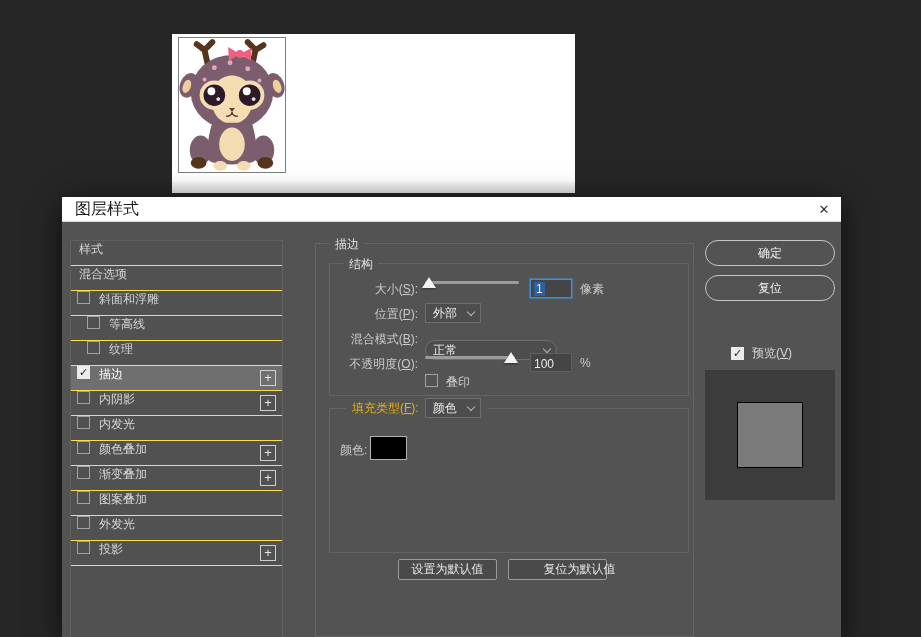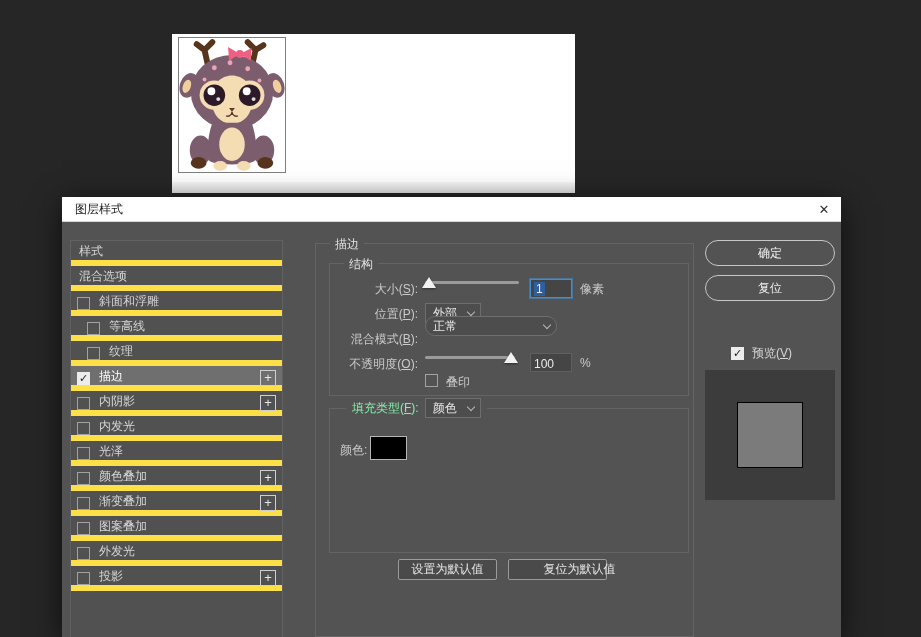--- a/index.html
+++ b/index.html
@@ -8,27 +8,27 @@
 
   
   .doc{position:absolute;left:172px;top:34px;width:403px;height:159px;background:#ffffff;}
   .doc-bottom-strip{position:absolute;left:0;bottom:0;width:100%;height:11px;background:linear-gradient(#f7f7f7,#e6e6e6);}
   .stroked-img{position:absolute;left:6px;top:3px;width:108px;height:136px;background:#fff;border:1px solid #7e7e7e;}
   .stroked-img svg{display:block;width:100%;height:100%;}
 
   
   .dialog{position:absolute;left:62px;top:197px;width:779px;height:440px;box-shadow:0 6px 28px rgba(0,0,0,.65);}
   .titlebar{position:relative;height:25px;background:#ffffff;border-bottom:1px solid #d9d9d9;display:flex;align-items:center;}
-  .titlebar .t{margin-left:13px;color:#1c1c1c;font-size:12px;}
+  .titlebar .t{margin-left:13px;color:#1c1c1c;font-size:16px;}
   .close-btn{position:absolute;right:0;top:0;width:34px;height:25px;display:flex;align-items:center;justify-content:center;color:#333;font-size:13px;cursor:pointer;}
   .dbody{position:relative;width:100%;height:415px;background:#535353;overflow:hidden;}
 
   
   .sidebar{position:absolute;left:8px;top:18px;width:213px;height:397px;background:#515151;border:1px solid #616161;border-bottom:none;}
-  .srow{position:relative;height:25px;border-bottom:6px solid #fde047;display:flex;align-items:flex-end;cursor:pointer;}
+  .srow{position:relative;height:25px;border-bottom:1px solid #fde047;display:flex;align-items:flex-start;cursor:pointer;}
   .srow .lbl{color:#d6d6d6;white-space:nowrap;}
   .srow.noncb .lbl{margin-left:8px;}
   .srow .cb{margin-left:6px;margin-right:9px;}
   .srow.indent .cb{margin-left:16px;}
   .srow.sel{background:#6f6f6f;}
   .srow.sel .lbl{color:#ffffff;}
   .plusbtn{position:absolute;right:6px;top:4px;width:16px;height:16px;border:1px solid #cfcfcf;color:#e8e8e8;font-size:13px;line-height:14px;text-align:center;cursor:pointer;}
 
   .cb{width:13px;height:13px;border:1px solid #a2a2a2;background:transparent;flex:0 0 auto;display:flex;align-items:center;justify-content:center;color:transparent;font-size:11px;font-weight:bold;cursor:pointer;}
   .cb.checked{background:#ececec;border-color:#ececec;color:#1b1b1b;}
@@ -66,21 +66,21 @@
 
   
   .pill{position:absolute;left:643px;width:130px;height:26px;border:1px solid #c6c6c6;border-radius:13px;background:transparent;color:#f2f2f2;display:flex;align-items:center;justify-content:center;white-space:nowrap;cursor:pointer;}
   .preview-row{position:absolute;left:669px;top:123px;display:flex;align-items:center;cursor:pointer;}
   .preview-row .cb{margin-right:8px;}
   .preview-box{position:absolute;left:643px;top:148px;width:130px;height:130px;background:#3c3c3c;}
   .preview-square{position:absolute;left:32px;top:32px;width:66px;height:66px;background:#7b7b7b;border:1px solid #000;}
 
   .swatch{position:absolute;border:1px solid #b5b5b5;cursor:pointer;}
   .fill-legend{position:absolute;top:-11px;left:16px;background:#535353;padding:0 6px;display:flex;align-items:center;}
-  .fill-legend .flbl{color:#86efac;margin-right:6px;white-space:nowrap;}
+  .fill-legend .flbl{color:#eab308;margin-right:6px;white-space:nowrap;}
 </style>
 </head>
 <body>
 
 <div id="screen">
 
   <div class="doc">
     <div class="stroked-img">
       <svg viewBox="0 0 108 136" xmlns="http://www.w3.org/2000/svg">
         <path d="M30 30 L26 12 L18 6 M26 12 L34 4" stroke="#57351c" stroke-width="6" fill="none" stroke-linecap="round"></path>
@@ -162,24 +162,20 @@
           <span class="cb"></span>
           <span class="lbl">内阴影</span>
           <span class="plusbtn">+</span>
         </div>
         <div class="srow">
           <span class="cb"></span>
           <span class="lbl">内发光</span>
         </div>
         <div class="srow">
           <span class="cb"></span>
-          <span class="lbl">光泽</span>
-        </div>
-        <div class="srow">
-          <span class="cb"></span>
           <span class="lbl">颜色叠加</span>
           <span class="plusbtn">+</span>
         </div>
         <div class="srow">
           <span class="cb"></span>
           <span class="lbl">渐变叠加</span>
           <span class="plusbtn">+</span>
         </div>
         <div class="srow">
           <span class="cb"></span>
@@ -212,21 +208,21 @@
           </div>
           <div class="unit" style="left:250px;top:17px;">像素</div>
 
           <div class="flabel mn" style="top:42px;">位置(<u>P</u>):</div>
           <div class="dd" style="left:95px;top:39px;width:56px;">
             <span>外部</span>
             <span class="chev"></span>
           </div>
 
           <div class="flabel mn" style="top:67px;">混合模式(<u>B</u>):</div>
-          <div class="dd" style="left:95px;top:52px;width:132px;border-radius:10px;">
+          <div class="dd" style="left:95px;top:76px;width:132px;border-radius:10px;">
             <span>正常</span>
             <span class="chev"></span>
           </div>
 
           <div class="flabel mn" style="top:92px;">不透明度(<u>O</u>):</div>
           <div class="slider" style="left:95px;top:87px;width:90px;">
             <div class="track"></div>
             <div class="thumb at-right"></div>
           </div>
           <div class="tinput" style="left:200px;top:89px;align-items:flex-end;">

